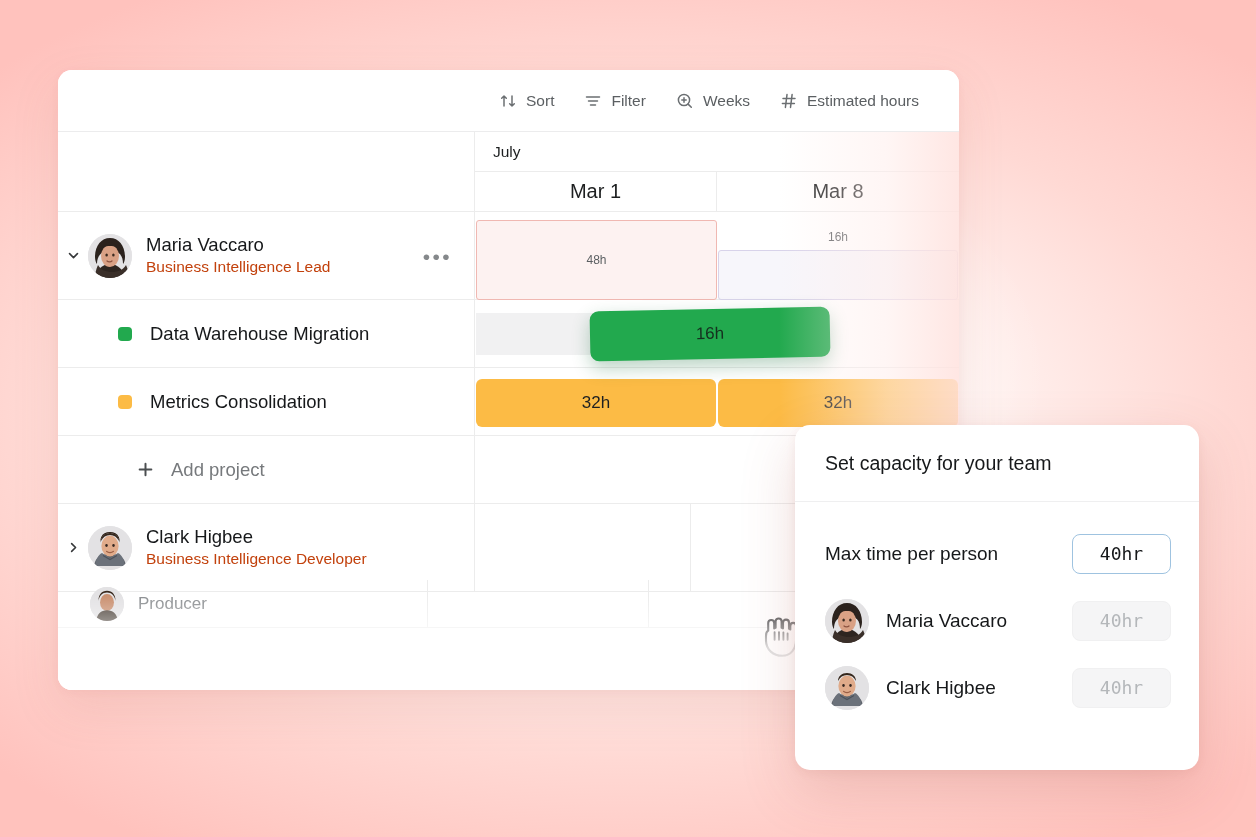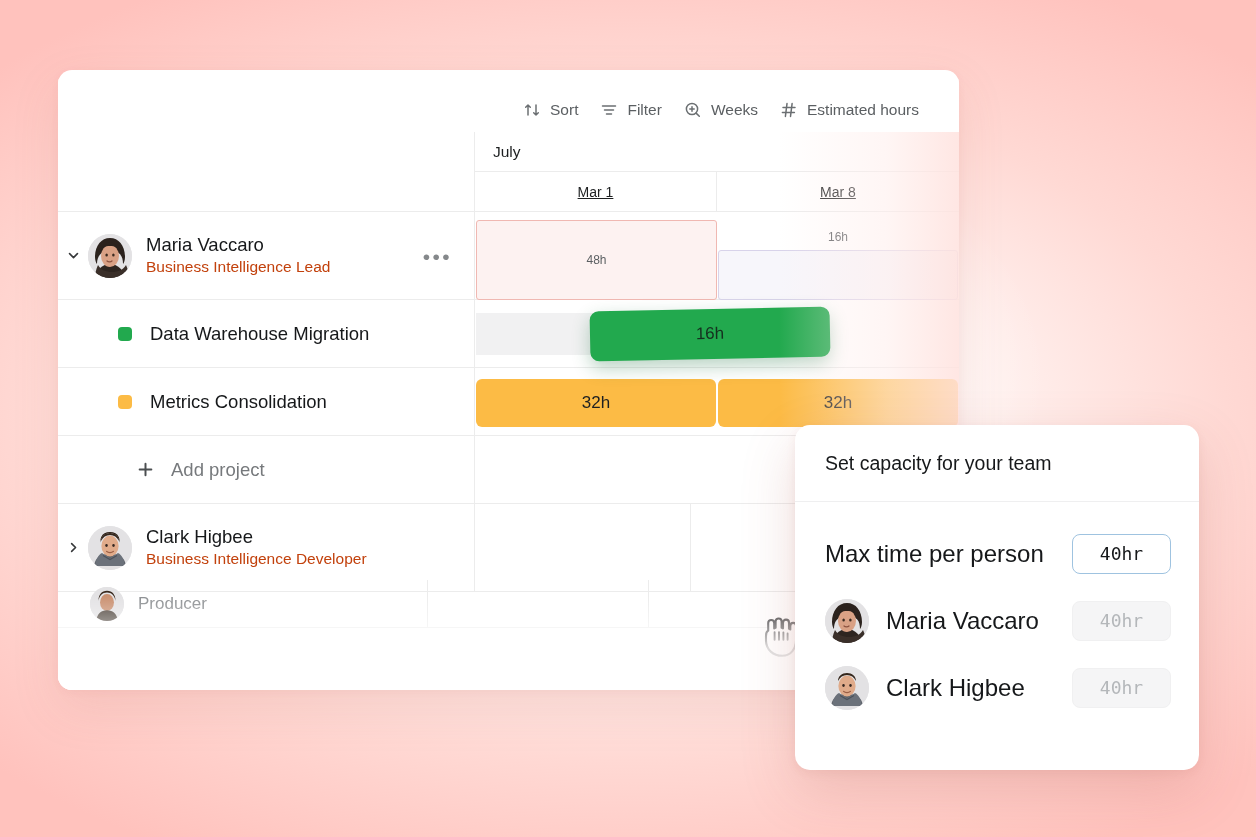--- a/index.html
+++ b/index.html
@@ -47,27 +47,27 @@
     font-size: 19px;
     font-weight: 700;
     color: rgba(245,250,248,0.9);
     letter-spacing: -0.3px;
     user-select: none;
   }
 
   
   .toolbar {
     position: absolute;
-    left: 0; top: 9px;
+    left: 0; top: 0;
     width: 901px;
     height: 62px;
     display: flex;
     align-items: center;
     justify-content: flex-end;
-    gap: 22px;
+    gap: 30px;
     padding-right: 40px;
     border-bottom: 1px solid #ececed;
     background: #fff;
   }
   .tool-btn {
     display: flex;
     align-items: center;
     gap: 9px;
     color: #5b5f62;
     font-size: 15.5px;
@@ -115,24 +115,23 @@
     border-bottom: 1px solid #ececec;
   }
 
   .week-header {
     position: absolute;
     top: 40px;
     height: 40px;
     display: flex;
     align-items: center;
     justify-content: center;
-    font-size: 14px;
+    font-size: 20px;
     color: #1d1f20;
     border-bottom: 1px solid #ececec;
-    text-decoration: underline;
   }
   .week-1 { left: 417px; width: 242px; border-right: 1px solid #ececec; }
   .week-2 { left: 659px; width: 242px; }
 
   
   .left-head {
     position: absolute;
     left: 0; top: 0;
     width: 417px; height: 80px;
     border-right: 1px solid #ececec;
@@ -343,21 +342,21 @@
     font-size: 19.5px;
     color: #16181a;
   }
   .popup-row {
     display: flex;
     align-items: center;
     padding: 0 28px 0 30px;
     height: 67px;
   }
   .popup-row .label {
-    font-size: 24px;
+    font-size: 19px;
     color: #16181a;
     flex: 1;
     white-space: nowrap;
   }
   .popup-row .label.with-av { display: flex; align-items: center; }
   .pop-avatar {
     width: 44px; height: 44px;
     border-radius: 50%;
     overflow: hidden;
     background: #e4e4e6;

